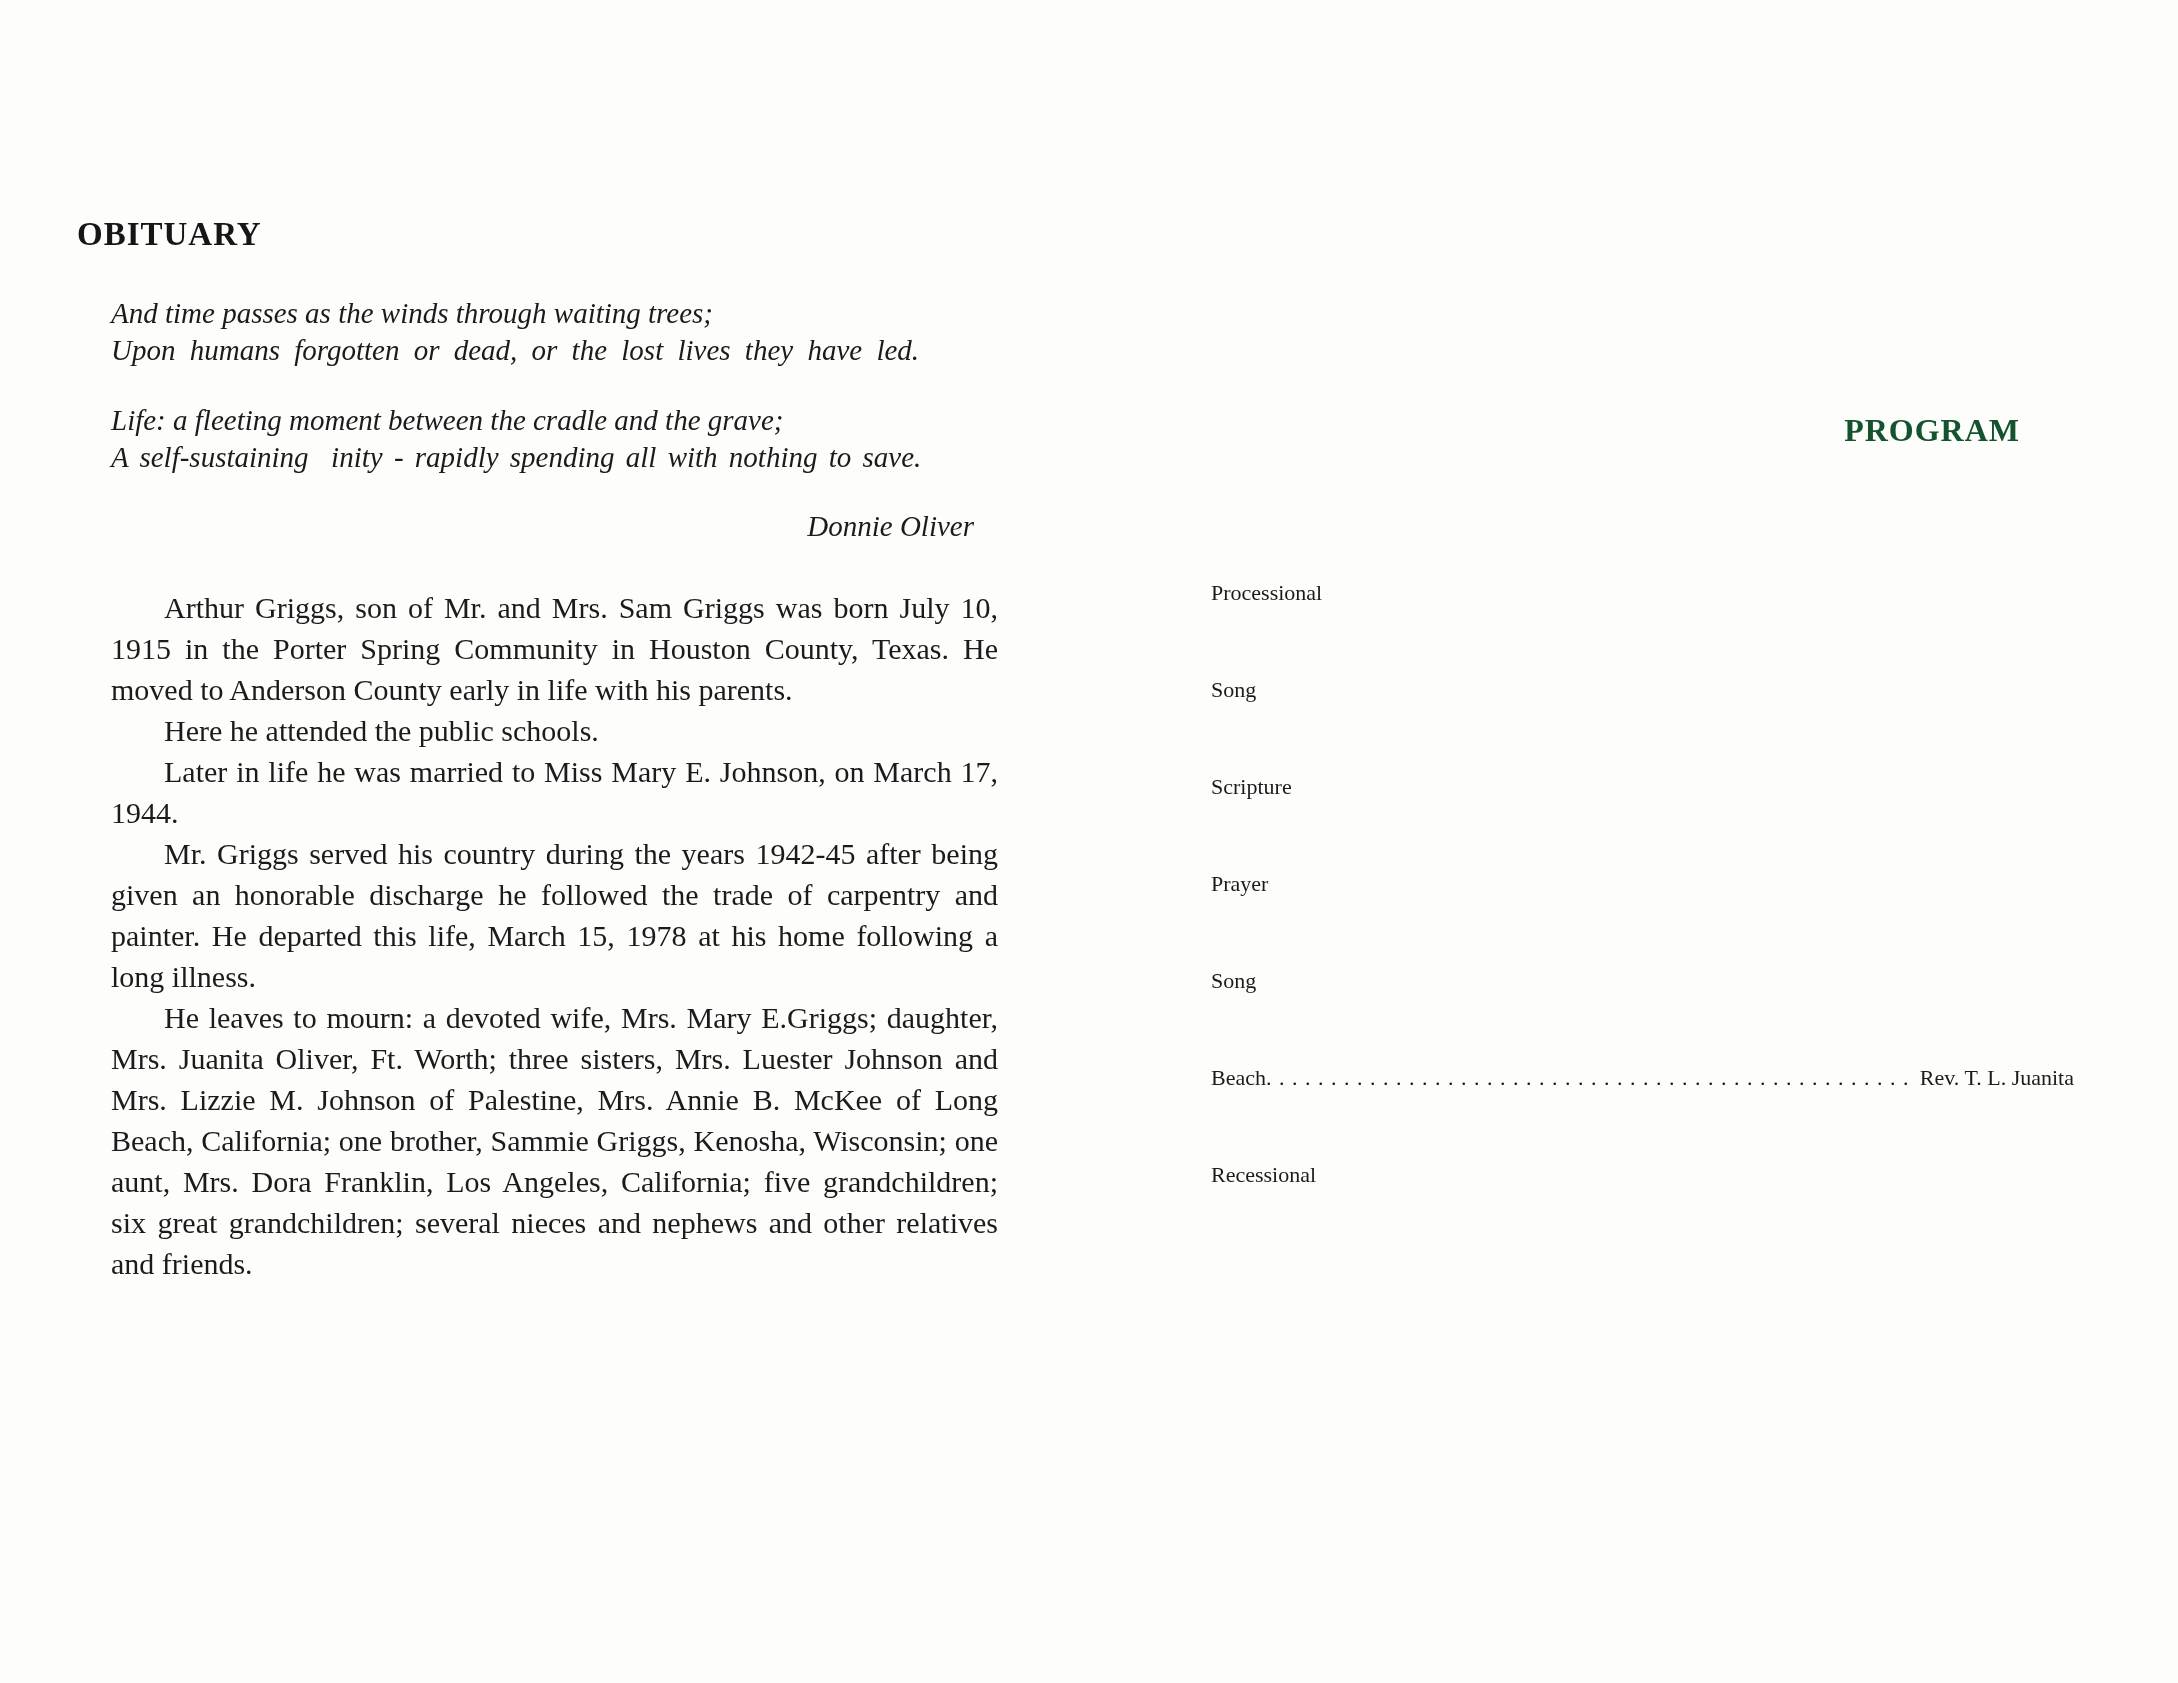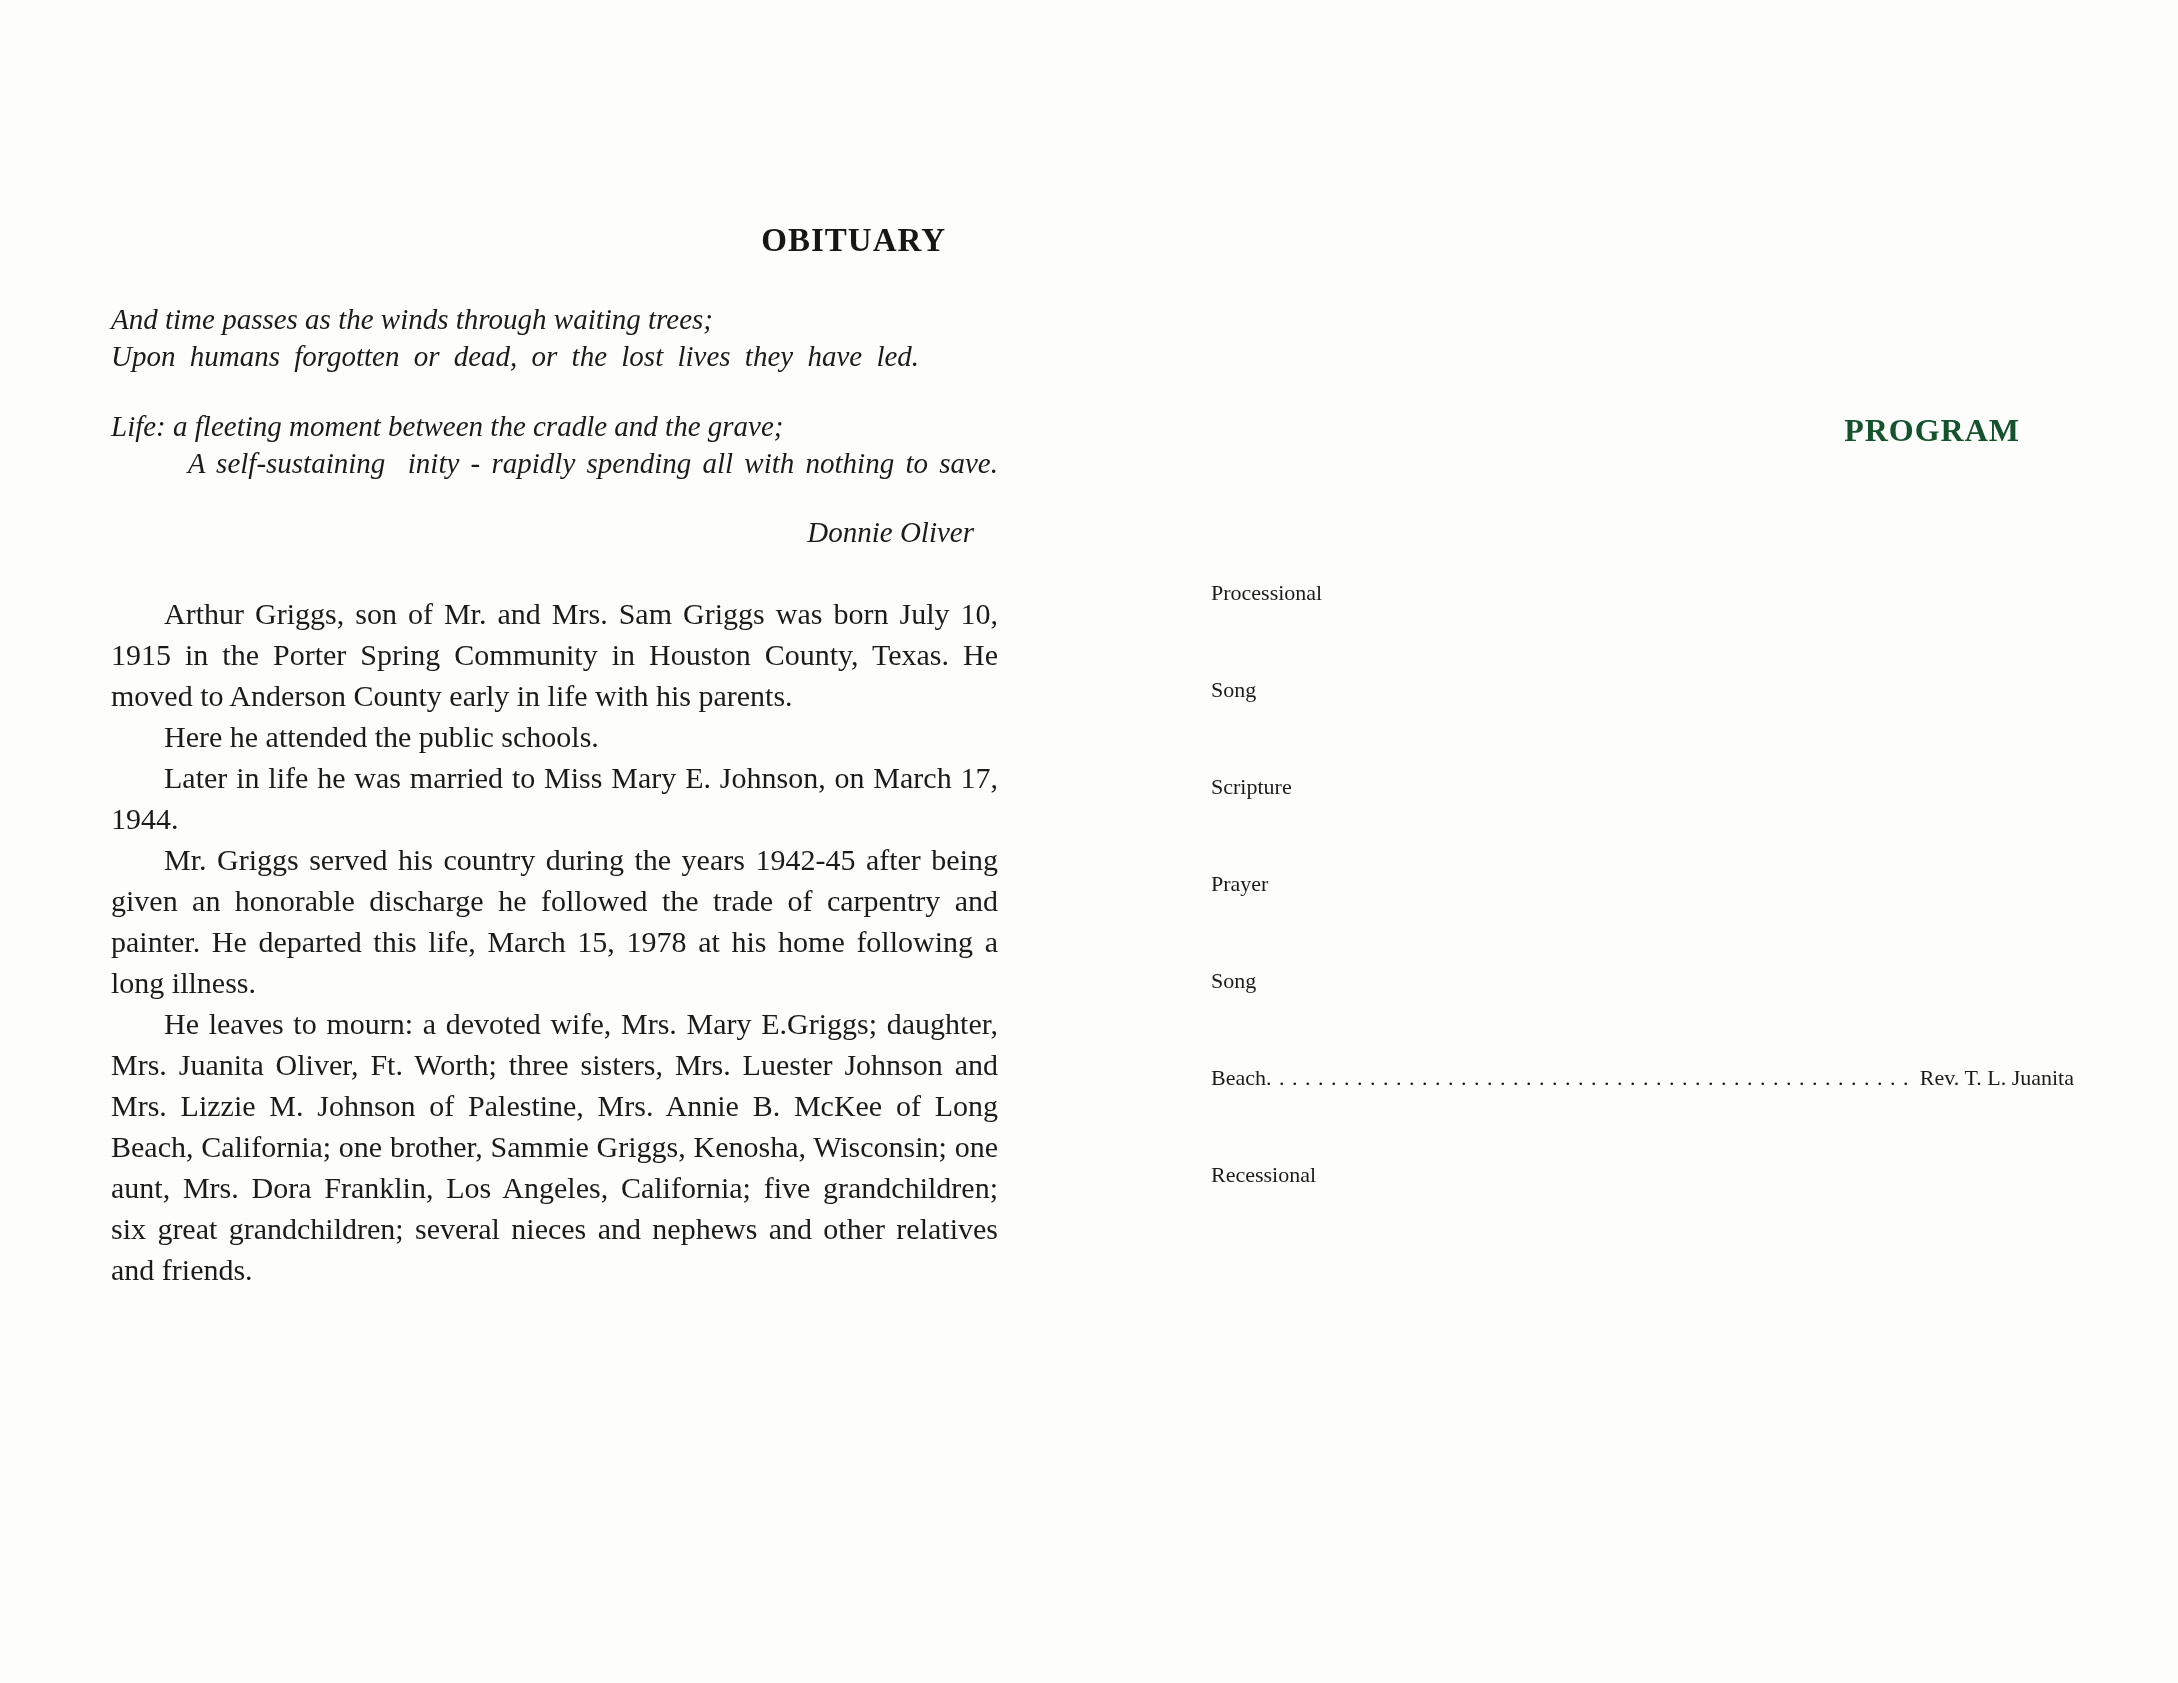--- a/index.html
+++ b/index.html
@@ -22,44 +22,43 @@
   }
 
   
   .left-page {
     position: absolute;
     left: 111px;
     top: 210px;
     width: 887px;
   }
   .obituary-heading {
-    margin: 12px;
+    margin: 6px;
     font-size: 33px;
     font-weight: bold;
     letter-spacing: 1px;
-    text-align: right;
+    text-align: left;
     position: relative;
     left: -40px;
     color: #161616;
   }
   .poem {
     margin-top: 42px;
     font-style: italic;
     font-size: 29px;
     line-height: 37px;
   }
   .poem-line {
     white-space: pre-wrap;
   }
   .poem-line.wide {
     word-spacing: 7px;
   }
   .poem-line.wide-sm {
     word-spacing: 4px;
-    text-align: right;
   }
   .poem-line.indented {
     padding-left: 108px;
   }
   .stanza {
     margin: 0 0 33px 0;
   }
   .stanza:last-of-type {
     margin-bottom: 0;
   }

